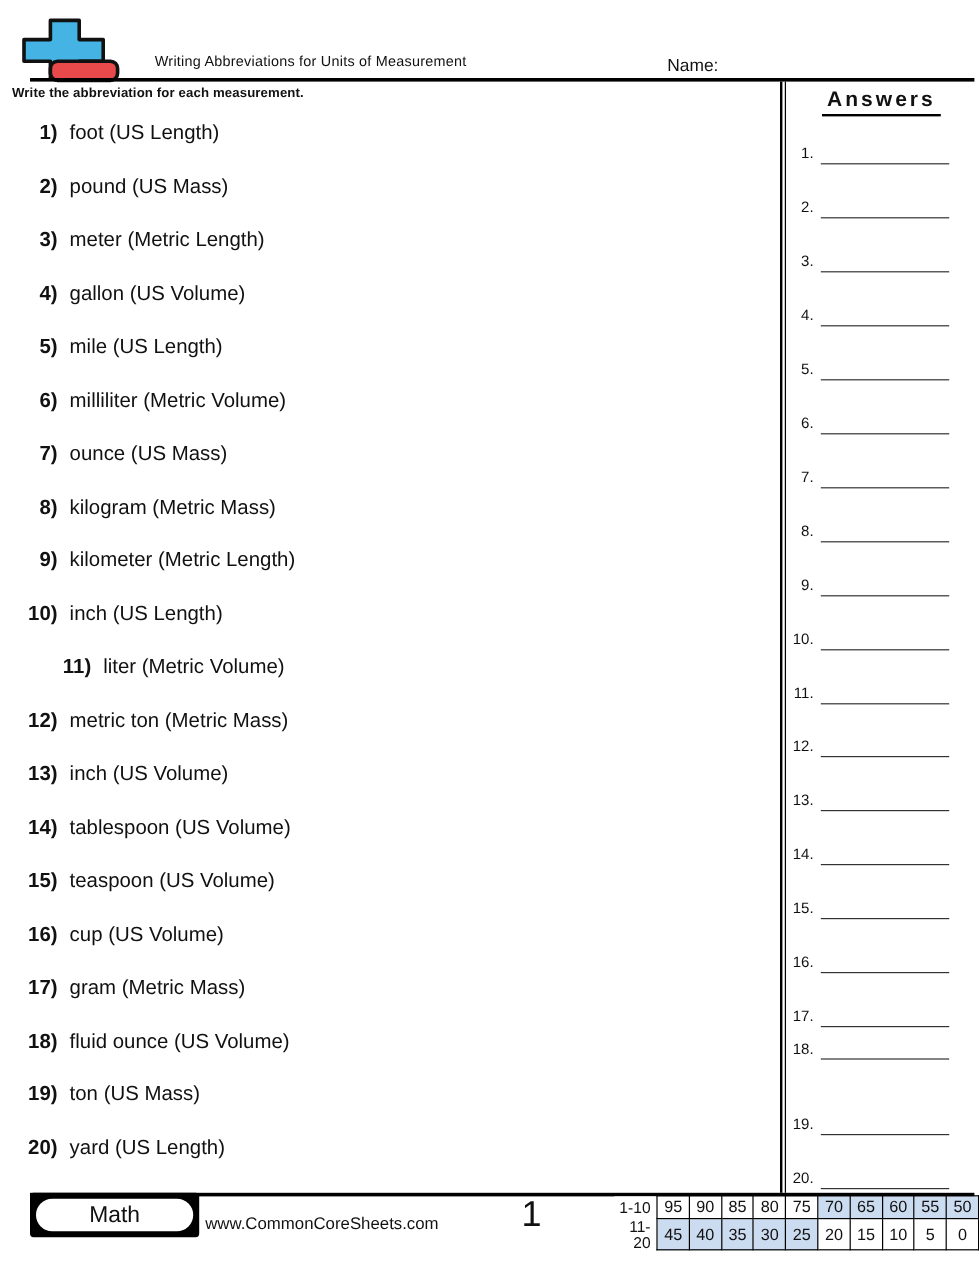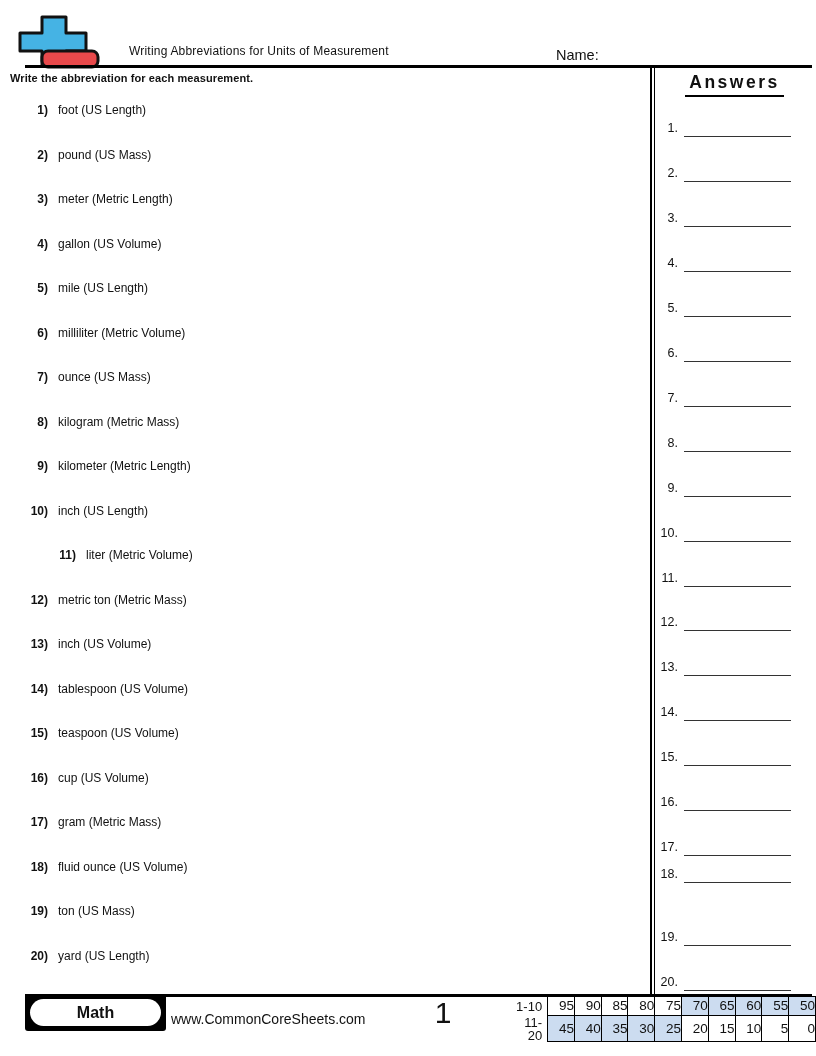--- a/index.html
+++ b/index.html
@@ -12,21 +12,21 @@
   .logo { position:absolute; left:12px; top:13px; }
   .title { position:absolute; left:129px; top:44px; font-size:12px; letter-spacing:0.2px; white-space:nowrap; }
   .name-label { position:absolute; left:556px; top:47px; font-size:14.5px; }
   .top-rule { position:absolute; left:25px; top:64.5px; width:787px; height:3.5px; background:#000; }
 
   
   .instruction { position:absolute; left:10px; top:72px; font-size:11px; font-weight:bold; letter-spacing:0.1px; }
 
   
   .q-list { position:absolute; left:0; top:0; width:648px; height:1056px; }
-  .q-row { position:absolute; left:0; width:640px; white-space:nowrap; font-size:12px; line-height:17px; }
+  .q-row { position:absolute; left:0; width:640px; white-space:nowrap; font-size:17px; line-height:17px; }
   .q-num { display:inline-block; width:48px; text-align:right; font-weight:bold; }
   .q-text { margin-left:10px; }
 
   
   .divider { position:absolute; left:650px; top:68px; height:926px; width:5px;
              border-left:2px solid #000; border-right:1.5px solid #000; }
 
   
   .answers-head-wrap { position:absolute; left:653px; top:72px; width:163px; text-align:center; }
   .answers-head { display:inline-block; font-size:17.5px; font-weight:bold; letter-spacing:2.5px;
@@ -35,27 +35,27 @@
   .a-row { position:absolute; left:0; width:168px; white-space:nowrap; font-size:12.5px; line-height:17px; }
   .a-num { display:inline-block; width:30px; text-align:right; }
   .a-line { display:inline-block; margin-left:6px; width:107px; height:17px;
             border-bottom:1.5px solid #333; vertical-align:top; }
 
   
   .footer-rule { position:absolute; left:25px; top:994px; width:787px; height:3px; background:#000; }
   .badge { position:absolute; left:25px; top:994px; width:141px; height:37px; background:#000; border-radius:3px; }
   .badge-pill { position:absolute; left:5px; top:5px; right:5px; bottom:5px; background:#fff; border-radius:14px;
                 display:flex; align-items:center; justify-content:center; }
-  .badge-pill span { font-size:16px; font-weight:bold; }
+  .badge-pill span { font-size:19px; font-weight:normal; }
   .url { position:absolute; left:171px; top:1011px; font-size:14px; }
   .pagenum { position:absolute; left:413px; top:996px; width:60px; text-align:center; font-size:30px; }
   .score { position:absolute; left:512px; top:996px; border-collapse:collapse; }
   .score td { font-size:13.5px; text-align:center; line-height:1; padding:0; height:19px; }
   .score td.score-label { border:none; width:53px; text-align:right; padding-right:5px; font-size:13px; background:#fff; }
-  .score td.score-cell { border:1.5px solid #000; width:30px; min-width:24.5px; background:#fff;text-align:right; }
+  .score td.score-cell { border:1.5px solid #000; width:30px; min-width:24.5px; background:#fff; }
   .score td.score-cell.hl { background:var(--hl); }
 </style>
 </head>
 <body>
 
 <div class="page">
 
   <svg class="logo" width="90" height="58" viewBox="0 0 90 58" aria-hidden="true">
     <path d="M30 4 H54 V20 H74 V38 H54 V52 H30 V38 H8 V20 H30 Z" style="fill:var(--logo-blue)" stroke="#111" stroke-width="3" stroke-linejoin="round"></path>
     <rect x="30" y="38" width="56" height="16" rx="6" style="fill:var(--logo-red)" stroke="#111" stroke-width="3"></rect>

